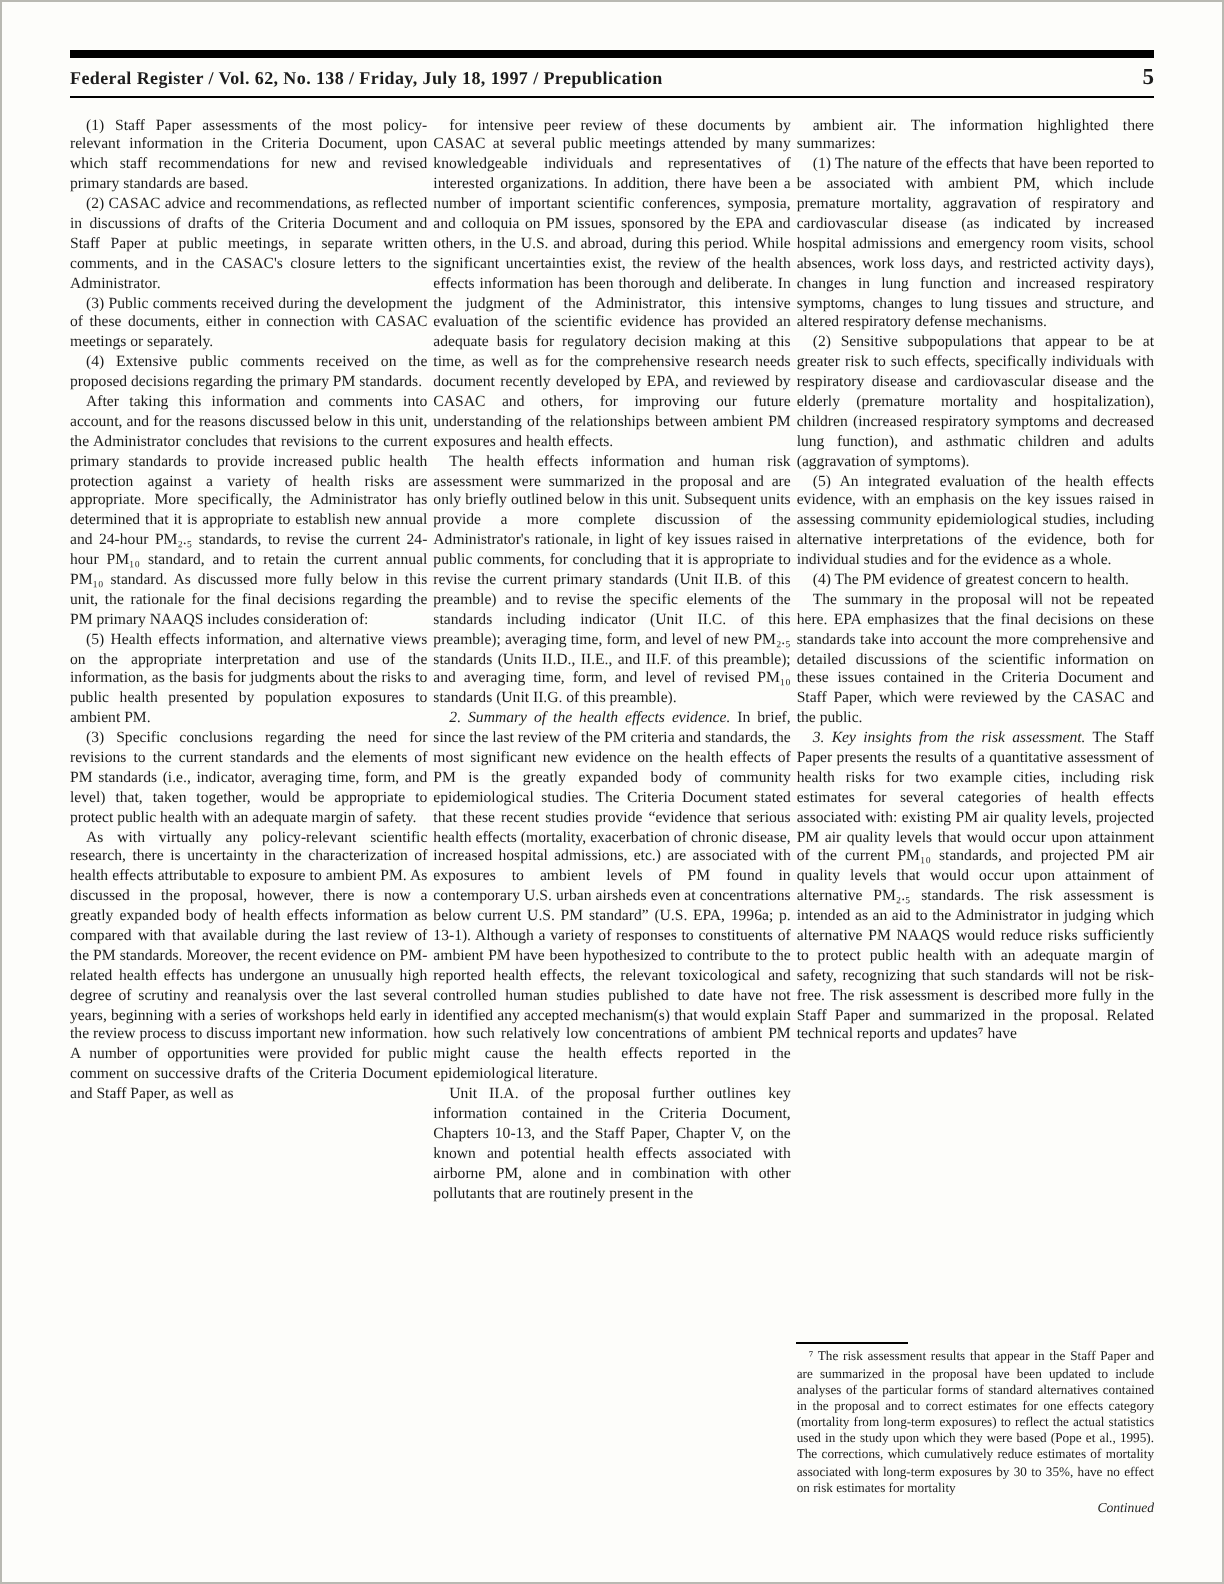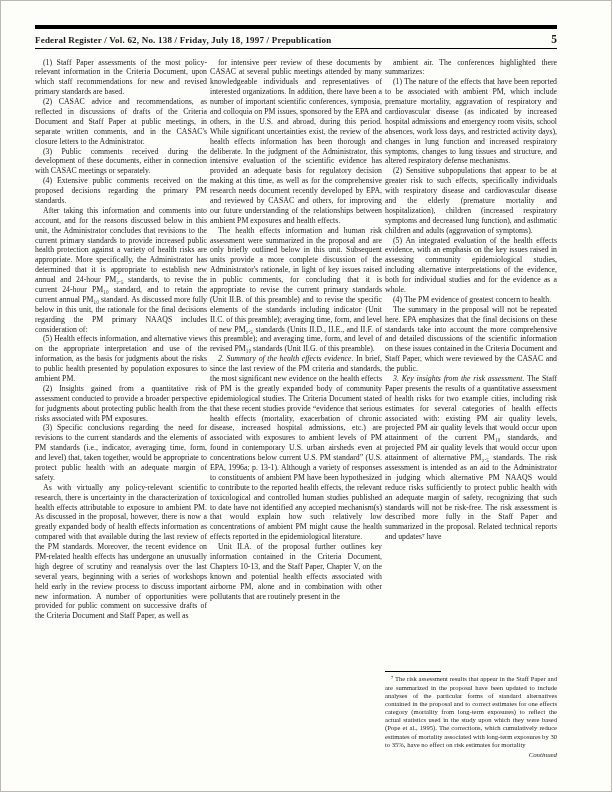--- a/index.html
+++ b/index.html
@@ -4,21 +4,21 @@
 <style>
   * { margin: 0; padding: 0; box-sizing: border-box; }
   html, body { background: #e8e8e4; }
   .page {
     position: relative;
     width: 612px;
     height: 792px;
     margin: 0 auto;
     background: #fdfdfa;
     border: 1px solid #b9b9b2;
-    padding: 24px 54px 18px 34px;
+    padding: 24px 34px 18px 34px;
     font-family: "Liberation Serif", "DejaVu Serif", serif;
     color: #1c1c1c;
     overflow: hidden;
   }
   .header-rule {
     height: 3.5px;
     background: #000;
     margin-bottom: 4px;
   }
   .header-row {
@@ -89,34 +89,33 @@
 
   <div class="cols">
 
     <div class="col">
       <p>(1) Staff Paper assessments of the most policy-relevant information in the Criteria Document, upon which staff recommendations for new and revised primary standards are based.</p>
       <p>(2) CASAC advice and recommendations, as reflected in discussions of drafts of the Criteria Document and Staff Paper at public meetings, in separate written comments, and in the CASAC's closure letters to the Administrator.</p>
       <p>(3) Public comments received during the development of these documents, either in connection with CASAC meetings or separately.</p>
       <p>(4) Extensive public comments received on the proposed decisions regarding the primary PM standards.</p>
       <p>After taking this information and comments into account, and for the reasons discussed below in this unit, the Administrator concludes that revisions to the current primary standards to provide increased public health protection against a variety of health risks are appropriate. More specifically, the Administrator has determined that it is appropriate to establish new annual and 24-hour PM₂.₅ standards, to revise the current 24-hour PM₁₀ standard, and to retain the current annual PM₁₀ standard. As discussed more fully below in this unit, the rationale for the final decisions regarding the PM primary NAAQS includes consideration of:</p>
       <p>(5) Health effects information, and alternative views on the appropriate interpretation and use of the information, as the basis for judgments about the risks to public health presented by population exposures to ambient PM.</p>
-      <p>(2) Insights gained from a quantitative risk assessment conducted to provide a broader perspective for judgments about protecting public health from the risks associated with PM exposures.</p>
       <p>(3) Specific conclusions regarding the need for revisions to the current standards and the elements of PM standards (i.e., indicator, averaging time, form, and level) that, taken together, would be appropriate to protect public health with an adequate margin of safety.</p>
       <p>As with virtually any policy-relevant scientific research, there is uncertainty in the characterization of health effects attributable to exposure to ambient PM. As discussed in the proposal, however, there is now a greatly expanded body of health effects information as compared with that available during the last review of the PM standards. Moreover, the recent evidence on PM-related health effects has undergone an unusually high degree of scrutiny and reanalysis over the last several years, beginning with a series of workshops held early in the review process to discuss important new information. A number of opportunities were provided for public comment on successive drafts of the Criteria Document and Staff Paper, as well as</p>
     </div>
 
     <div class="col">
       <p>for intensive peer review of these documents by CASAC at several public meetings attended by many knowledgeable individuals and representatives of interested organizations. In addition, there have been a number of important scientific conferences, symposia, and colloquia on PM issues, sponsored by the EPA and others, in the U.S. and abroad, during this period. While significant uncertainties exist, the review of the health effects information has been thorough and deliberate. In the judgment of the Administrator, this intensive evaluation of the scientific evidence has provided an adequate basis for regulatory decision making at this time, as well as for the comprehensive research needs document recently developed by EPA, and reviewed by CASAC and others, for improving our future understanding of the relationships between ambient PM exposures and health effects.</p>
       <p>The health effects information and human risk assessment were summarized in the proposal and are only briefly outlined below in this unit. Subsequent units provide a more complete discussion of the Administrator's rationale, in light of key issues raised in public comments, for concluding that it is appropriate to revise the current primary standards (Unit II.B. of this preamble) and to revise the specific elements of the standards including indicator (Unit II.C. of this preamble); averaging time, form, and level of new PM₂.₅ standards (Units II.D., II.E., and II.F. of this preamble); and averaging time, form, and level of revised PM₁₀ standards (Unit II.G. of this preamble).</p>
       <p><span class="ital">2. Summary of the health effects evidence.</span><span> In brief, since the last review of the PM criteria and standards, the most significant new evidence on the health effects of PM is the greatly expanded body of community epidemiological studies. The Criteria Document stated that these recent studies provide “evidence that serious health effects (mortality, exacerbation of chronic disease, increased hospital admissions, etc.) are associated with exposures to ambient levels of PM found in contemporary U.S. urban airsheds even at concentrations below current U.S. PM standard” (U.S. EPA, 1996a; p. 13-1). Although a variety of responses to constituents of ambient PM have been hypothesized to contribute to the reported health effects, the relevant toxicological and controlled human studies published to date have not identified any accepted mechanism(s) that would explain how such relatively low concentrations of ambient PM might cause the health effects reported in the epidemiological literature.</span></p>
       <p>Unit II.A. of the proposal further outlines key information contained in the Criteria Document, Chapters 10-13, and the Staff Paper, Chapter V, on the known and potential health effects associated with airborne PM, alone and in combination with other pollutants that are routinely present in the</p>
     </div>
 
     <div class="col col-right">
-      <p>ambient air. The conferences highlighted there summarizes:</p>
+      <p>ambient air. The information highlighted there summarizes:</p>
       <p>(1) The nature of the effects that have been reported to be associated with ambient PM, which include premature mortality, aggravation of respiratory and cardiovascular disease (as indicated by increased hospital admissions and emergency room visits, school absences, work loss days, and restricted activity days), changes in lung function and increased respiratory symptoms, changes to lung tissues and structure, and altered respiratory defense mechanisms.</p>
       <p>(2) Sensitive subpopulations that appear to be at greater risk to such effects, specifically individuals with respiratory disease and cardiovascular disease and the elderly (premature mortality and hospitalization), children (increased respiratory symptoms and decreased lung function), and asthmatic children and adults (aggravation of symptoms).</p>
       <p>(5) An integrated evaluation of the health effects evidence, with an emphasis on the key issues raised in assessing community epidemiological studies, including alternative interpretations of the evidence, both for individual studies and for the evidence as a whole.</p>
       <p>(4) The PM evidence of greatest concern to health.</p>
       <p>The summary in the proposal will not be repeated here. EPA emphasizes that the final decisions on these standards take into account the more comprehensive and detailed discussions of the scientific information on these issues contained in the Criteria Document and Staff Paper, which were reviewed by the CASAC and the public.</p>
       <p><span class="ital">3. Key insights from the risk assessment.</span><span> The Staff Paper presents the results of a quantitative assessment of health risks for two example cities, including risk estimates for several categories of health effects associated with: existing PM air quality levels, projected PM air quality levels that would occur upon attainment of the current PM₁₀ standards, and projected PM air quality levels that would occur upon attainment of alternative PM₂.₅ standards. The risk assessment is intended as an aid to the Administrator in judging which alternative PM NAAQS would reduce risks sufficiently to protect public health with an adequate margin of safety, recognizing that such standards will not be risk-free. The risk assessment is described more fully in the Staff Paper and summarized in the proposal. Related technical reports and updates⁷ have</span></p>
 
       <div class="footer-block">
         <div class="footnote-rule"></div>
         <div class="footnote">⁷ The risk assessment results that appear in the Staff Paper and are summarized in the proposal have been updated to include analyses of the particular forms of standard alternatives contained in the proposal and to correct estimates for one effects category (mortality from long-term exposures) to reflect the actual statistics used in the study upon which they were based (Pope et al., 1995). The corrections, which cumulatively reduce estimates of mortality associated with long-term exposures by 30 to 35%, have no effect on risk estimates for mortality</div>

